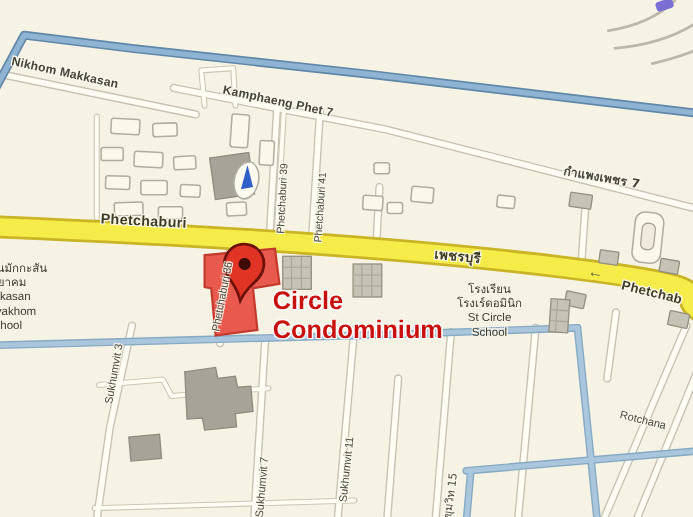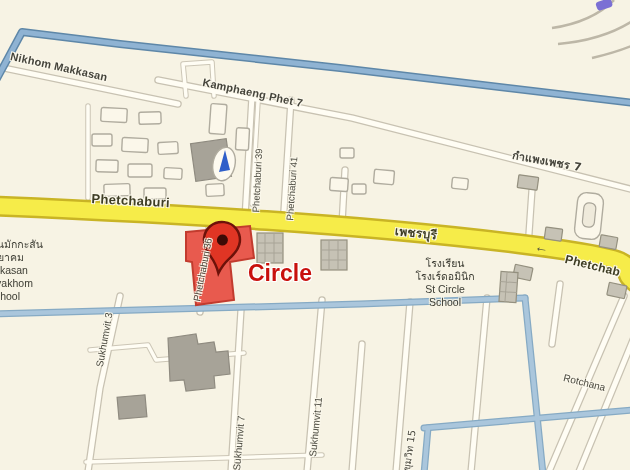--- a/index.html
+++ b/index.html
@@ -228,15 +228,16 @@
 
   <div class="school" style="left:404px;top:257px;width:82px;">
     <div class="thai">โรงเรียน</div>
     <div class="thai">โรงเร์ดอมินิก</div>
     <div>St Circle</div>
     <div>School</div>
   </div>
 
   <div class="poi" style="left:248px;top:260px;">
     <div>Circle</div>
+    <div>Condominium</div>
   </div>
 
 </div>
 
 </body></html>

